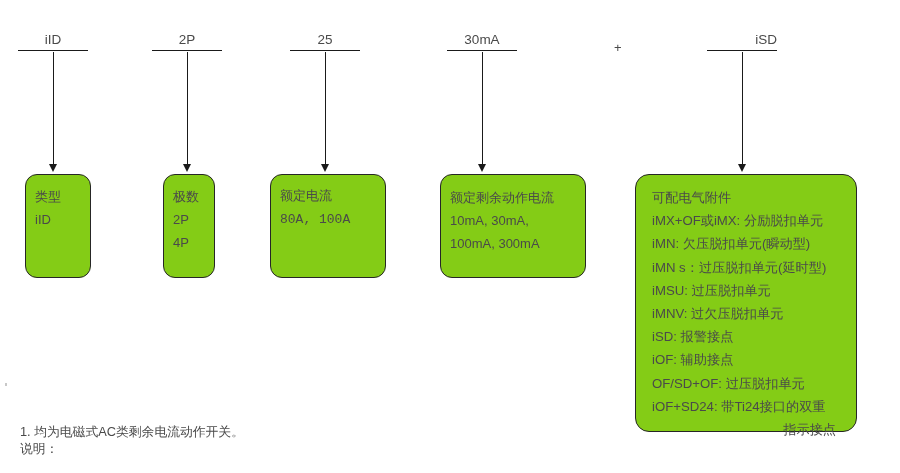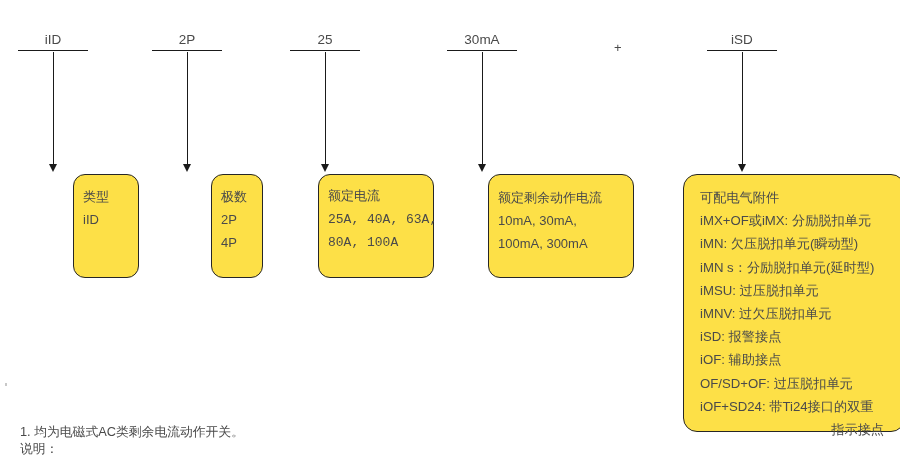--- a/index.html
+++ b/index.html
@@ -41,23 +41,22 @@
     border-left:4.5px solid transparent;
     border-right:4.5px solid transparent;
     border-top:8px solid #1a1a1a;
   }
 
   
   .box{
     position:absolute;
     border:1.1px solid #262626;
     border-radius:12px;
-    background:#fde047;
+    background:#84cc16;
     box-sizing:border-box;
-    margin-left:48px;
   }
   .box-inner{
     padding:10px 8px 6px 9px;
   }
   .box-line{
     font-size:13px;
     line-height:23px;
     color:#4a4a4a;
     white-space:nowrap;
   }
@@ -97,21 +96,21 @@
         <div class="code-rule"></div>
       </div>
       <div class="code-col" style="left: 290px; top: 32px; width: 70px;">
         <div class="code-label">25</div>
         <div class="code-rule"></div>
       </div>
       <div class="code-col" style="left: 447px; top: 32px; width: 70px;">
         <div class="code-label">30mA</div>
         <div class="code-rule"></div>
       </div>
-      <div class="code-col" style="left: 707px; top: 32px; width: 70px;">
+      <div class="code-col" style="left: 707px; top: 32px; width: 70px; text-align: right;">
         <div class="code-label">iSD</div>
         <div class="code-rule"></div>
       </div>
     </div>
 
   <div class="plus-sign" style="left:614px;top:40px;">+</div>
 
   <div id="arrows-layer">
       <div class="arrow" style="left: 53px; top: 52px; height: 112px;"></div>
       <div class="arrow-head" style="left: 49px; top: 164px;"></div>
@@ -135,37 +134,36 @@
       <div class="box" style="left: 163px; top: 174px; width: 52px; height: 104px;">
         <div class="box-inner">
           <div class="box-line">极数</div>
           <div class="box-line">2P</div>
           <div class="box-line">4P</div>
         </div>
       </div>
       <div class="box" style="left: 270px; top: 174px; width: 116px; height: 104px; font-family: Liberation Mono, monospace;">
         <div class="box-inner">
           <div class="box-line">额定电流</div>
-          <div class="box-line">25A, 40A, 63A,</div>
           <div class="box-line">80A, 100A</div>
         </div>
       </div>
       <div class="box box-wide" style="left: 440px; top: 174px; width: 146px; height: 104px;">
         <div class="box-inner">
           <div class="box-line">额定剩余动作电流</div>
           <div class="box-line">10mA, 30mA,</div>
           <div class="box-line">100mA, 300mA</div>
         </div>
       </div>
       <div class="box box-wide box-acc" style="left: 635px; top: 174px; width: 222px; height: 258px;">
         <div class="box-inner">
           <div class="box-line">可配电气附件</div>
           <div class="box-line">iMX+OF或iMX: 分励脱扣单元</div>
           <div class="box-line">iMN: 欠压脱扣单元(瞬动型)</div>
-          <div class="box-line">iMN s：分励脱扣单元(延时型)</div>
+          <div class="box-line">iMN s：过压脱扣单元(延时型)</div>
           <div class="box-line">iMSU: 过压脱扣单元</div>
           <div class="box-line">iMNV: 过欠压脱扣单元</div>
           <div class="box-line">iSD: 报警接点</div>
           <div class="box-line">iOF: 辅助接点</div>
           <div class="box-line">OF/SD+OF: 过压脱扣单元</div>
           <div class="box-line">iOF+SD24: 带Ti24接口的双重</div>
           <div class="box-line cont">指示接点</div>
         </div>
       </div>
     </div>

